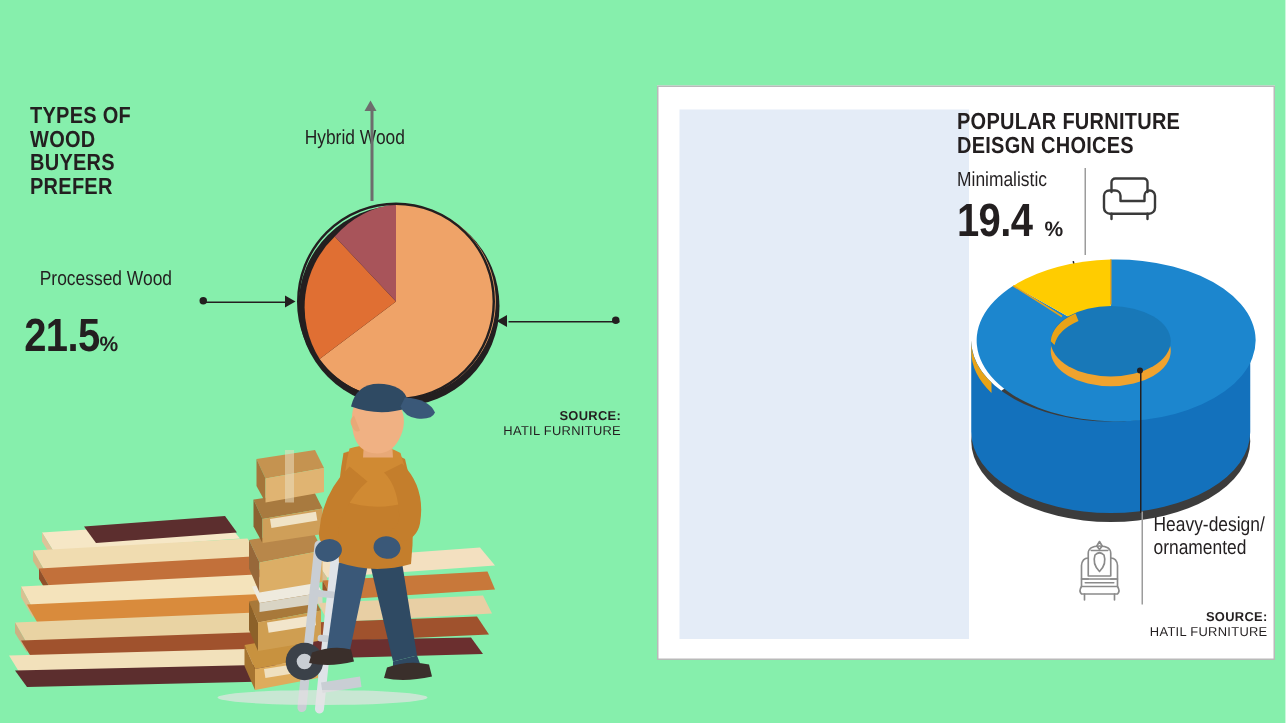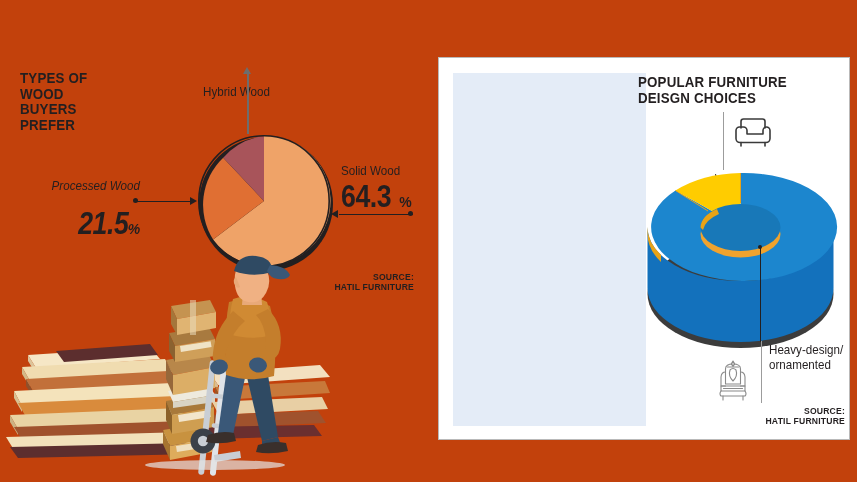--- a/index.html
+++ b/index.html
@@ -1,49 +1,49 @@
 <!DOCTYPE html>
 <html><head>
 <meta charset="utf-8">
 <style>
   html,body{margin:0;padding:0;background:#fff;}
   body{width:857px;height:482px;overflow:hidden;
        font-family:"Liberation Sans","DejaVu Sans",sans-serif;color:#231f20;}
-  .page{position:relative;width:857px;height:482px;background:#c2410c;}
+  .page{position:relative;width:857px;height:482px;background:#86efac;}
 
   
   .cond{font-family:"Liberation Sans","DejaVu Sans",sans-serif;
         transform:scaleX(.86);transform-origin:left center;}
   .hdr{font-weight:700;font-size:15.5px;line-height:15.5px;letter-spacing:.2px;color:#231f20;}
   .lbl{font-size:13.5px;line-height:15px;color:#231f20;white-space:nowrap;}
   .big{font-weight:700;font-size:31px;line-height:31px;letter-spacing:-.5px;color:#231f20;}
   .pct{font-weight:700;font-size:14px;letter-spacing:-.3px;}
   .srcwrap{font-size:8.6px;line-height:10px;text-align:right;letter-spacing:.2px;}
   .srcwrap .s1{font-weight:700;color:#231f20;}
-  .srcwrap .s2{font-weight:700;color:#231f20;}
+  .srcwrap .s2{font-weight:400;color:#231f20;}
 
   
   #left-panel{position:absolute;left:0;top:0;width:430px;height:482px;}
   #left-title{position:absolute;left:20px;top:70px;width:170px;}
   #left-title div{white-space:nowrap;}
 
   
   #pie-chart{position:absolute;left:197px;top:134px;width:134px;height:134px;}
   #pie-shadow{position:absolute;left:199px;top:137px;width:134px;height:134px;
               border-radius:50%;background:#231f20;}
 
   
   #hybrid-group{position:absolute;left:160px;top:84px;width:110px;text-align:right;}
   #hybrid-line{position:absolute;left:247px;top:72px;width:1.6px;height:62px;background:#6d6d6d;}
   #hybrid-arrow{position:absolute;left:243px;top:67px;width:0;height:0;
                 border-left:4.6px solid transparent;border-right:4.6px solid transparent;
                 border-bottom:7px solid #6d6d6d;}
 
   
-  #processed-group{position:absolute;left:8px;top:178px;width:132px;text-align:right;font-style:italic;}
+  #processed-group{position:absolute;left:8px;top:178px;width:132px;text-align:left;}
   #processed-line{position:absolute;left:136px;top:201px;width:58px;height:1.4px;background:#231f20;}
   #processed-dot{position:absolute;left:133px;top:198.3px;width:5.2px;height:5.2px;border-radius:50%;background:#231f20;}
   #processed-arrow{position:absolute;left:190px;top:196.6px;width:0;height:0;
                    border-top:4.4px solid transparent;border-bottom:4.4px solid transparent;
                    border-left:7px solid #231f20;}
 
   
   #solid-group{position:absolute;left:341px;top:163px;width:110px;text-align:left;}
   #solid-line{position:absolute;left:339px;top:214px;width:74px;height:1.4px;background:#231f20;}
   #solid-dot{position:absolute;left:408px;top:211.3px;width:5.2px;height:5.2px;border-radius:50%;background:#231f20;}
@@ -119,26 +119,20 @@
 
         <path d="M67 67 L67 2 A65 65 0 1 1 16.1 105.4 Z" fill="#EFA368"></path>
 
         <path d="M67 67 L16.1 105.4 A65 65 0 0 1 26.2 23.7 Z" fill="#E06F33"></path>
 
         <path d="M67 67 L26.2 23.7 A65 65 0 0 1 67 2 Z" fill="#A8545A"></path>
         <circle cx="67" cy="67" r="65.2" fill="none" stroke="#231f20" stroke-width="1.6"></circle>
       </svg>
     </div>
 
-    <div id="solid-group">
-      <div class="cond lbl">Solid Wood</div>
-      <div style="margin-top:3px;">
-        <span class="cond big" style="display:inline-block;">64.3</span><span class="pct">%</span>
-      </div>
-    </div>
     <div id="solid-arrow"></div>
     <div id="solid-line"></div>
     <div id="solid-dot"></div>
 
     <div id="left-source" class="srcwrap">
       <div class="s1">SOURCE:</div>
       <div class="s2">HATIL FURNITURE</div>
     </div>
 
     <div id="wood-illustration">
@@ -248,20 +242,26 @@
 
   <div id="right-panel">
 
     <div id="right-placeholder"></div>
 
     <div id="right-title" class="cond hdr">
       <div>POPULAR FURNITURE</div>
       <div>DEISGN CHOICES</div>
     </div>
 
+    <div id="mini-group">
+      <div class="cond lbl">Minimalistic</div>
+      <div style="margin-top:4px;">
+        <span class="cond big" style="display:inline-block;">19.4</span><span class="pct">%</span>
+      </div>
+    </div>
     <div id="mini-divider"></div>
 
     <div id="sofa-icon">
       <svg width="40" height="34" viewBox="0 0 40 34" fill="none" stroke="#3a3a3a" stroke-width="1.6" stroke-linecap="round" stroke-linejoin="round">
         <path d="M8 12 V5.5 a2.5 2.5 0 0 1 2.5 -2.5 h19 a2.5 2.5 0 0 1 2.5 2.5 V12"></path>
         <path d="M6.5 11 a3.5 3.5 0 0 0 -3.5 3.5 v8 a4 4 0 0 0 4 4 h26 a4 4 0 0 0 4 -4 v-8 a3.5 3.5 0 0 0 -3.5 -3.5 a3.5 3.5 0 0 0 -3.5 3.5 v3.5 h-16 v-3.5 a3.5 3.5 0 0 0 -3.5 -3.5 z"></path>
         <path d="M8 26.5 V30"></path>
         <path d="M32 26.5 V30"></path>
       </svg>
     </div>

